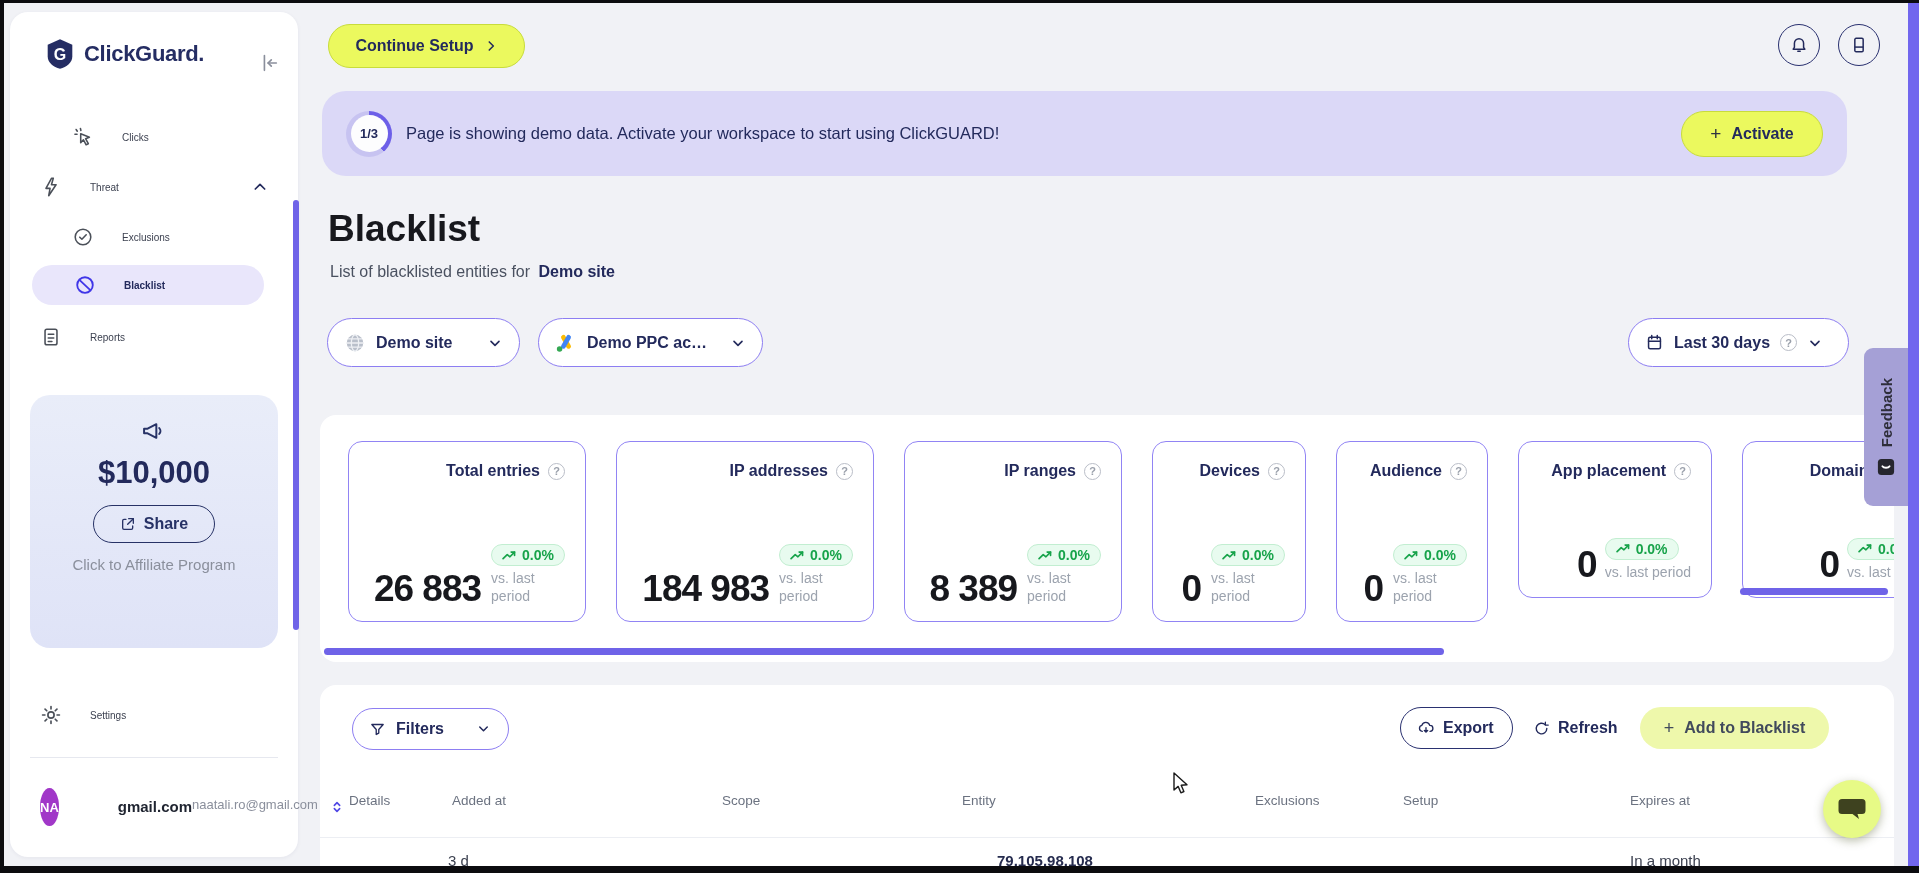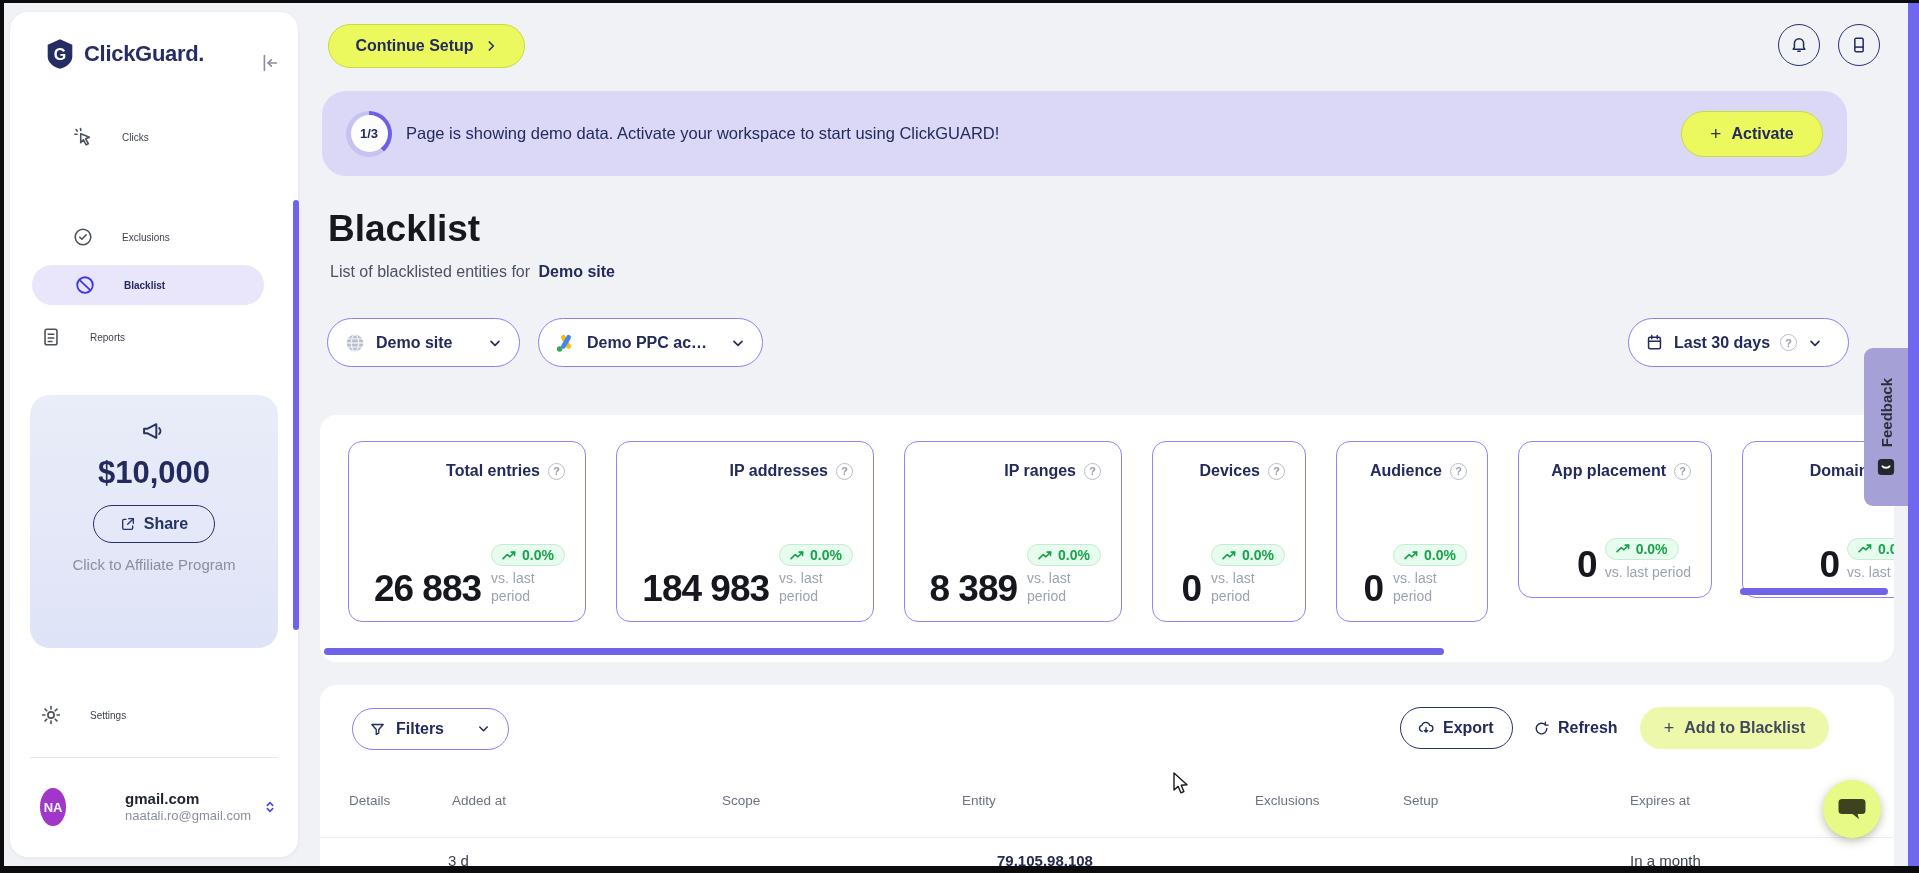--- a/index.html
+++ b/index.html
@@ -78,20 +78,33 @@
   <div class="nav-item" style="left:62px; top:105px; width:190px;">
     <span class="nav-icon">
       <svg width="22" height="22" viewBox="0 0 24 24" fill="none" stroke="currentColor" stroke-width="1.7" stroke-linecap="round" stroke-linejoin="round">
           <path d="M9.5 8.5 19 12.3l-4.2 1.5 3 5.5-2.4 1.2-2.9-5.5-3 3.2z"></path>
           <path d="M4.5 3.8l1.3 1.9M3.2 9h2.3M9.2 2.7l.5 2.2"></path>
         </svg>
     </span>
     <span>Clicks</span>
   </div>
 
+  <div class="nav-item" style="left:30px; top:155px; width:228px;">
+    <span class="nav-icon">
+      <svg width="22" height="22" viewBox="0 0 24 24" fill="none" stroke="currentColor" stroke-width="1.7" stroke-linejoin="round">
+          <path d="M12.5 2.5 6.5 13.5h4.5l-1.5 8 8-12h-5l2-7z"></path>
+        </svg>
+    </span>
+    <span>Threat</span>
+    <span style="margin-left:auto; color:#232a5c;">
+      <svg width="16" height="16" viewBox="0 0 24 24" fill="none" stroke="currentColor" stroke-width="2.6" stroke-linecap="round" stroke-linejoin="round">
+          <path d="M5 15l7-7 7 7"></path>
+        </svg>
+    </span>
+  </div>
 
   <div class="nav-item" style="left:62px; top:205px; width:190px;">
     <span class="nav-icon">
       <svg width="22" height="22" viewBox="0 0 24 24" fill="none" stroke="currentColor" stroke-width="1.7" stroke-linecap="round" stroke-linejoin="round">
           <circle cx="12" cy="12" r="8.5"></circle>
           <path d="M8.5 12.2l2.3 2.3 4.7-5"></path>
         </svg>
     </span>
     <span>Exclusions</span>
   </div>
@@ -146,21 +159,21 @@
           <path d="M12 2.8v2.6M12 18.6v2.6M2.8 12h2.6M18.6 12h2.6M5.5 5.5l1.9 1.9M16.6 16.6l1.9 1.9M18.5 5.5l-1.9 1.9M7.4 16.6l-1.9 1.9"></path>
         </svg>
     </span>
     <span>Settings</span>
   </div>
 
   <div class="divider abs" style="left:20px; top:745px; width:248px;"></div>
 
   <div class="abs flex" style="left:30px; top:776px; width:238px; gap:11px;">
     <span class="avatar">NA</span>
-    <span style="display:flex; flex-direction:column; line-height:1.3;margin-left:48px;">
+    <span style="display:flex; flex-direction:row; line-height:1.3;margin-left:48px;">
       <span style="font-size:15px; font-weight:700; color:#1f2430;">gmail.com</span>
       <span style="font-size:13px; color:#8a8f9c;">naatali.ro@gmail.com</span>
     </span>
     <span style="margin-left:auto; color:#4f46e5;">
       <svg width="16" height="18" viewBox="0 0 24 24" fill="none" stroke="currentColor" stroke-width="2.4" stroke-linecap="round" stroke-linejoin="round">
           <path d="M8 9.5 12 5.5l4 4"></path>
           <path d="M8 14.5l4 4 4-4"></path>
         </svg>
     </span>
   </div>

